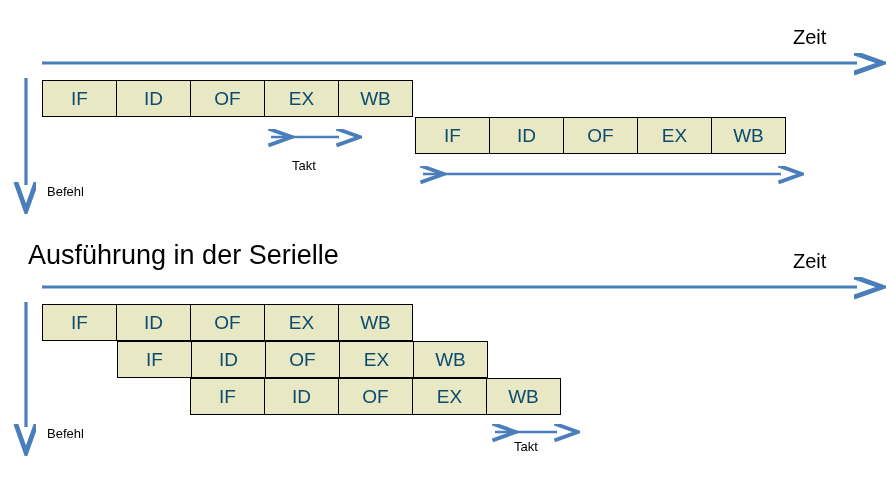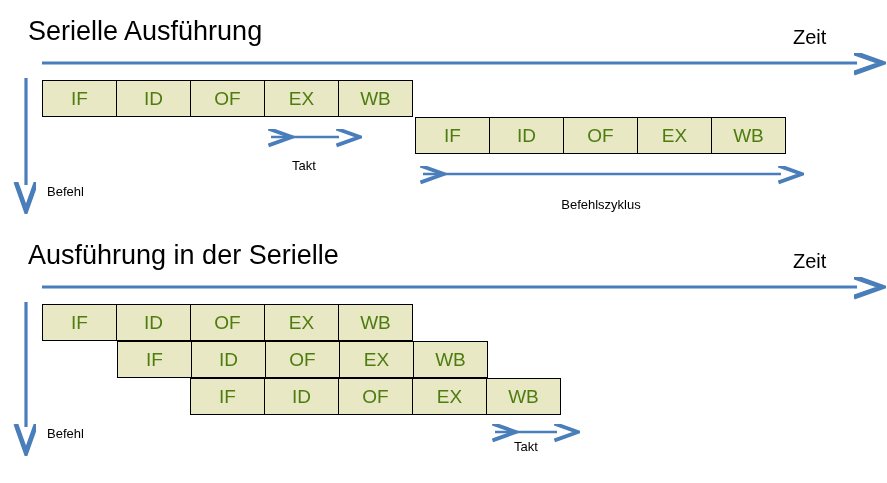--- a/index.html
+++ b/index.html
@@ -35,21 +35,21 @@
   .stage-box {
     position: absolute;
     top: 0;
     height: 37px;
     box-sizing: border-box;
     background: #e8e8c4;
     border: 1px solid #000000;
     font-size: 19px;
     line-height: 35px;
     text-align: center;
-    color: #4d7c0f;
+    color: #0c4a6e;
     white-space: nowrap;
   }
 
   
   .arrow-svg { position: absolute; overflow: visible; }
 
   
   .lbl {
     position: absolute;
     font-size: 13px;
@@ -58,21 +58,20 @@
     white-space: nowrap;
   }
   .lbl-zeit { font-size: 20px; }
   .lbl-center { text-align: center; }
 </style>
 </head>
 <body>
 
 <div id="canvas">
 
-  <div class="abs section-title" style="left:28px; top:18px;">Serielle Ausführung</div>
 
   <svg class="arrow-svg" style="left:0px; top:50px; width:887px; height:28px;">
     <defs>
       <marker id="ahR1" markerWidth="10" markerHeight="10" refX="1" refY="3.2" orient="auto">
         <path d="M0,0 L9,3.2 L0,6.4" fill="none" stroke="#4a7ebb" stroke-width="1.5"></path>
       </marker>
     </defs>
     <line x1="42" y1="13" x2="857" y2="13" stroke="#4a7ebb" stroke-width="3.2" marker-end="url(#ahR1)"></line>
   </svg>
   <div class="abs lbl lbl-zeit" style="left:793px; top:27px;">Zeit</div>
@@ -120,21 +119,20 @@
     <defs>
       <marker id="ahL3" markerWidth="10" markerHeight="10" refX="1" refY="3.2" orient="auto">
         <path d="M0,0 L9,3.2 L0,6.4" fill="none" stroke="#4a7ebb" stroke-width="1.5"></path>
       </marker>
       <marker id="ahR3" markerWidth="10" markerHeight="10" refX="1" refY="3.2" orient="auto">
         <path d="M0,0 L9,3.2 L0,6.4" fill="none" stroke="#4a7ebb" stroke-width="1.5"></path>
       </marker>
     </defs>
     <line x1="16" y1="10" x2="374" y2="10" stroke="#4a7ebb" stroke-width="2.6" marker-start="url(#ahL3)" marker-end="url(#ahR3)"></line>
   </svg>
-  <div class="abs lbl lbl-center" style="left:451px; top:198px; width:300px;">Befehlszyklus</div>
 
   <div class="abs section-title" style="left:28px; top:242px;">Ausführung in der Serielle</div>
 
   <svg class="arrow-svg" style="left:0px; top:274px; width:887px; height:28px;">
     <defs>
       <marker id="ahR4" markerWidth="10" markerHeight="10" refX="1" refY="3.2" orient="auto">
         <path d="M0,0 L9,3.2 L0,6.4" fill="none" stroke="#4a7ebb" stroke-width="1.5"></path>
       </marker>
     </defs>
     <line x1="42" y1="13" x2="857" y2="13" stroke="#4a7ebb" stroke-width="3.2" marker-end="url(#ahR4)"></line>

